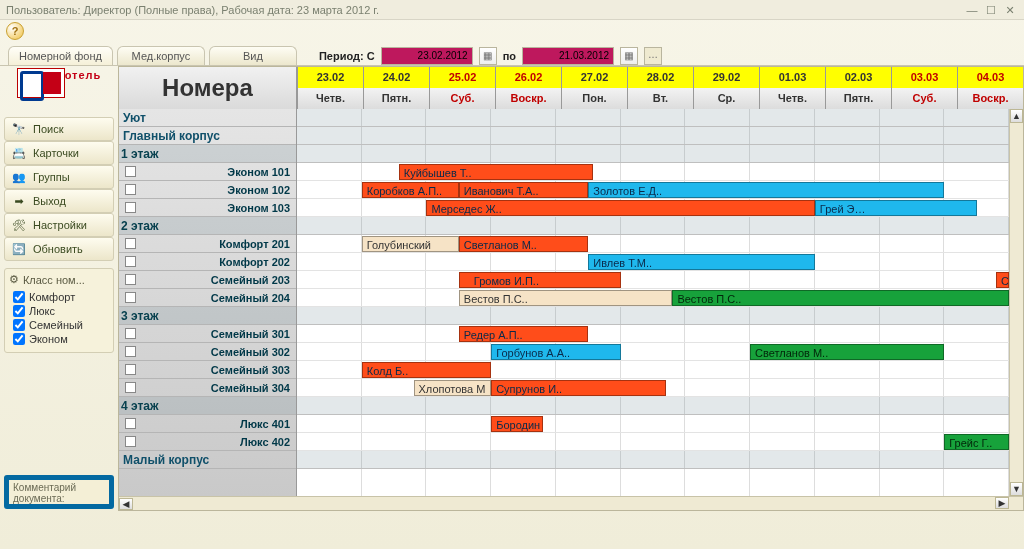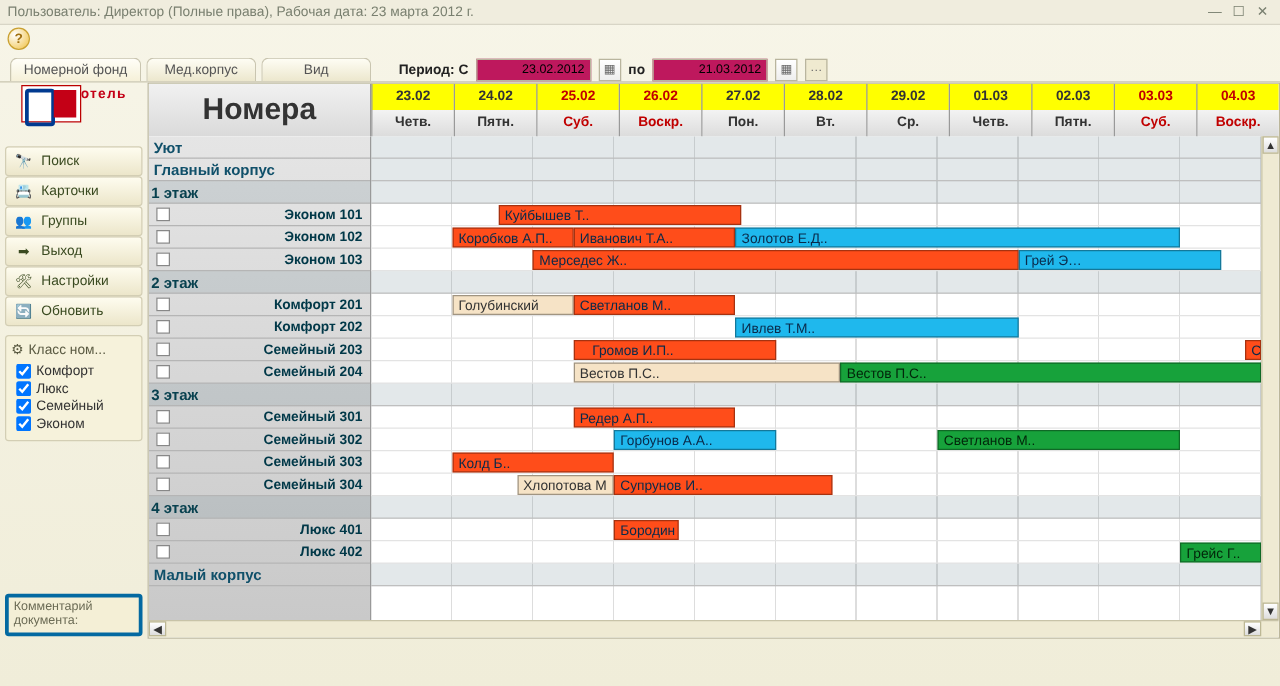--- a/index.html
+++ b/index.html
@@ -83,21 +83,21 @@
   .side-btn .ic { width:16px; text-align:center; }
   .filters {
     margin-top:6px; border:1px solid #d3ceb4; background:#f6f2db;
     border-radius:3px; padding:4px 4px 6px 4px;
   }
   .filters-head { display:flex; align-items:center; gap:4px; color:#5a5a42; margin-bottom:4px; cursor:pointer;}
   .chk-row { display:flex; gap:4px; padding:1px 0 1px 4px;}
   input[type=checkbox]{ width:12px;height:12px; margin:0;}
   .comment-box {
     margin-top:auto; height:34px;
-    border:3px solid #0369a1; background:#f4efd6; border-radius:3px;
+    border:5px solid #0369a1; background:#f4efd6; border-radius:3px;
     padding:2px 4px; color:#6b6b55; font-size:10px;
   }
 
   .grid-wrap { flex:1; position:relative; border:1px solid #bbb69b; background:#fff; overflow:hidden;}
   .grid-header { display:flex; }
   .rooms-head {
     width:178px; flex:none;
     background: linear-gradient(#f1f1f1,#dadada);
     border-right:1px solid #999;
     display:flex;align-items:center;justify-content:center;

